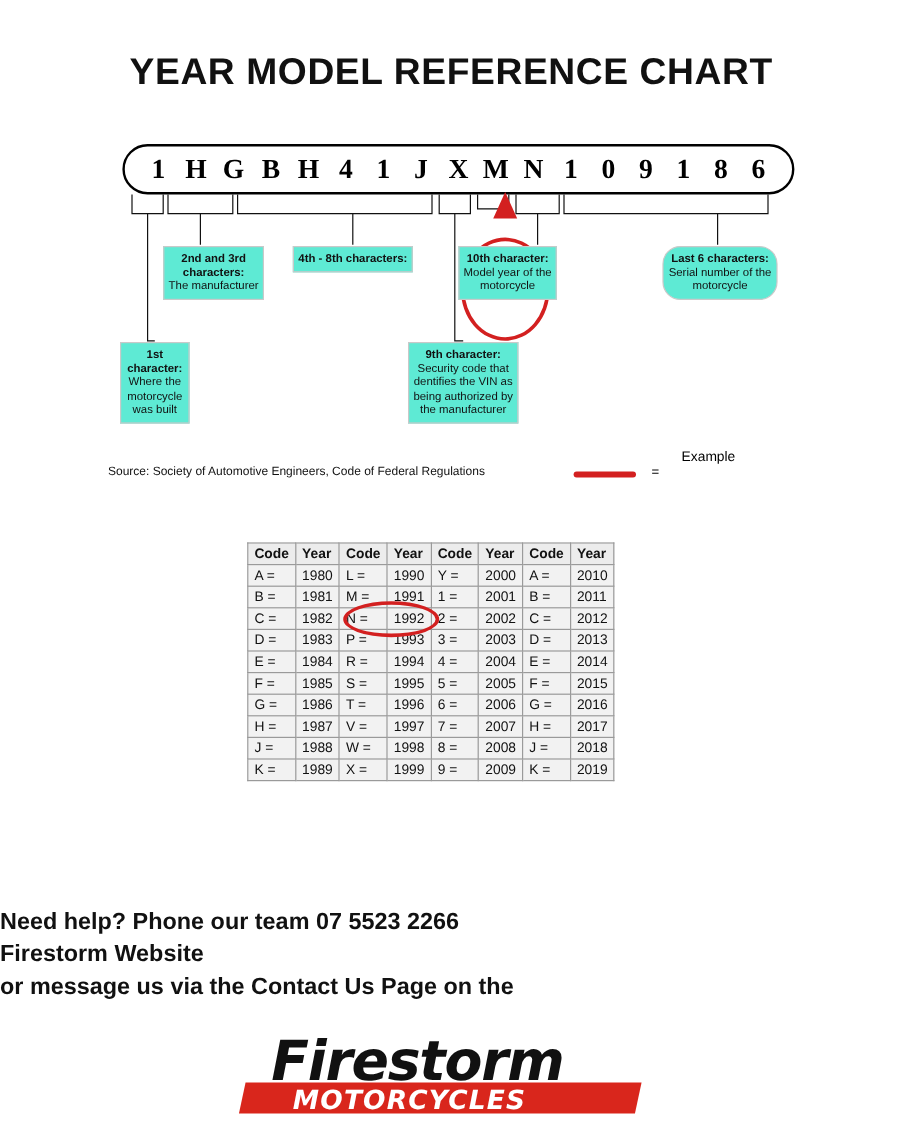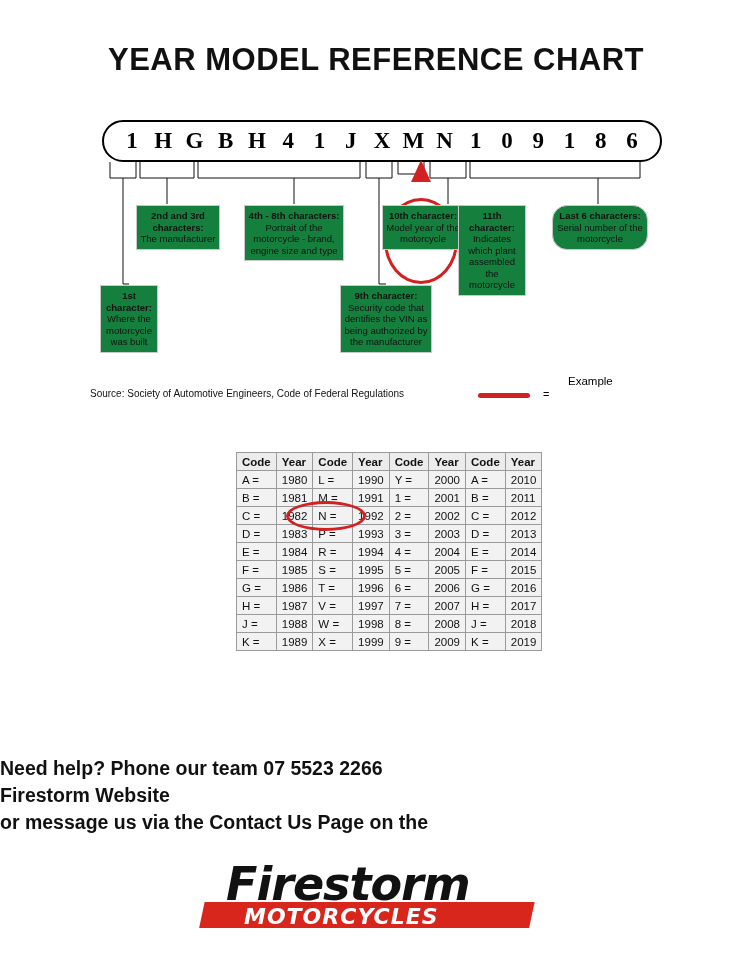--- a/index.html
+++ b/index.html
@@ -64,21 +64,21 @@
     top: 160px;
     left: 0;
     width: 752px;
     height: 240px;
     pointer-events: none;
   }
 
   
   .note {
     position: absolute;
-    background: #15803d;
+    background: #5eead4;
     border: 1px solid #c9c9c9;
     box-sizing: border-box;
     font-size: 9.5px;
     line-height: 11.5px;
     text-align: center;
     padding: 4px 3px;
     color: #111;
   }
   .note b { font-weight: bold; }
 
@@ -108,21 +108,21 @@
   .legend-label {
     position: absolute;
     left: 568px;
     top: 375px;
     font-size: 11.5px;
   }
 
   
   .table-wrap {
     position: absolute;
-    left: 236px;
+    left: 206px;
     top: 452px;
   }
   table.codes {
     border-collapse: collapse;
     font-size: 11.5px;
   }
   table.codes th,
   table.codes td {
     border: 1px solid #9a9a9a;
     padding: 2px 5px;
@@ -273,37 +273,32 @@
     <span>Where the motorcycle was built</span>
   </div>
 
   <div class="note" id="note-2nd">
     <b>2nd and 3rd characters:</b><br>
     <span>The manufacturer</span>
   </div>
 
   <div class="note" id="note-4th">
     <b>4th - 8th characters:</b><br>
-    <span>Portrait of the motorcycle - brand, engine size and type</span>
   </div>
 
   <div class="note" id="note-9th">
     <b>9th character:</b><br>
     <span>Security code that dentifies the VIN as being authorized by the manufacturer</span>
   </div>
 
   <div class="note" id="note-10th">
     <b>10th character:</b><br>
     <span>Model year of the motorcycle</span>
   </div>
 
-  <div class="note" id="note-11th">
-    <b>11th character:</b><br>
-    <span>Indicates which plant assembled the motorcycle</span>
-  </div>
 
   <div class="note" id="note-last6">
     <b>Last 6 characters:</b><br>
     <span>Serial number of the motorcycle</span>
   </div>
 
   <div class="source">Source:  Society of Automotive Engineers, Code of Federal Regulations</div>
   <div class="legend-dash"></div>
   <div class="legend-eq">=</div>
   <div class="legend-label">Example</div>

